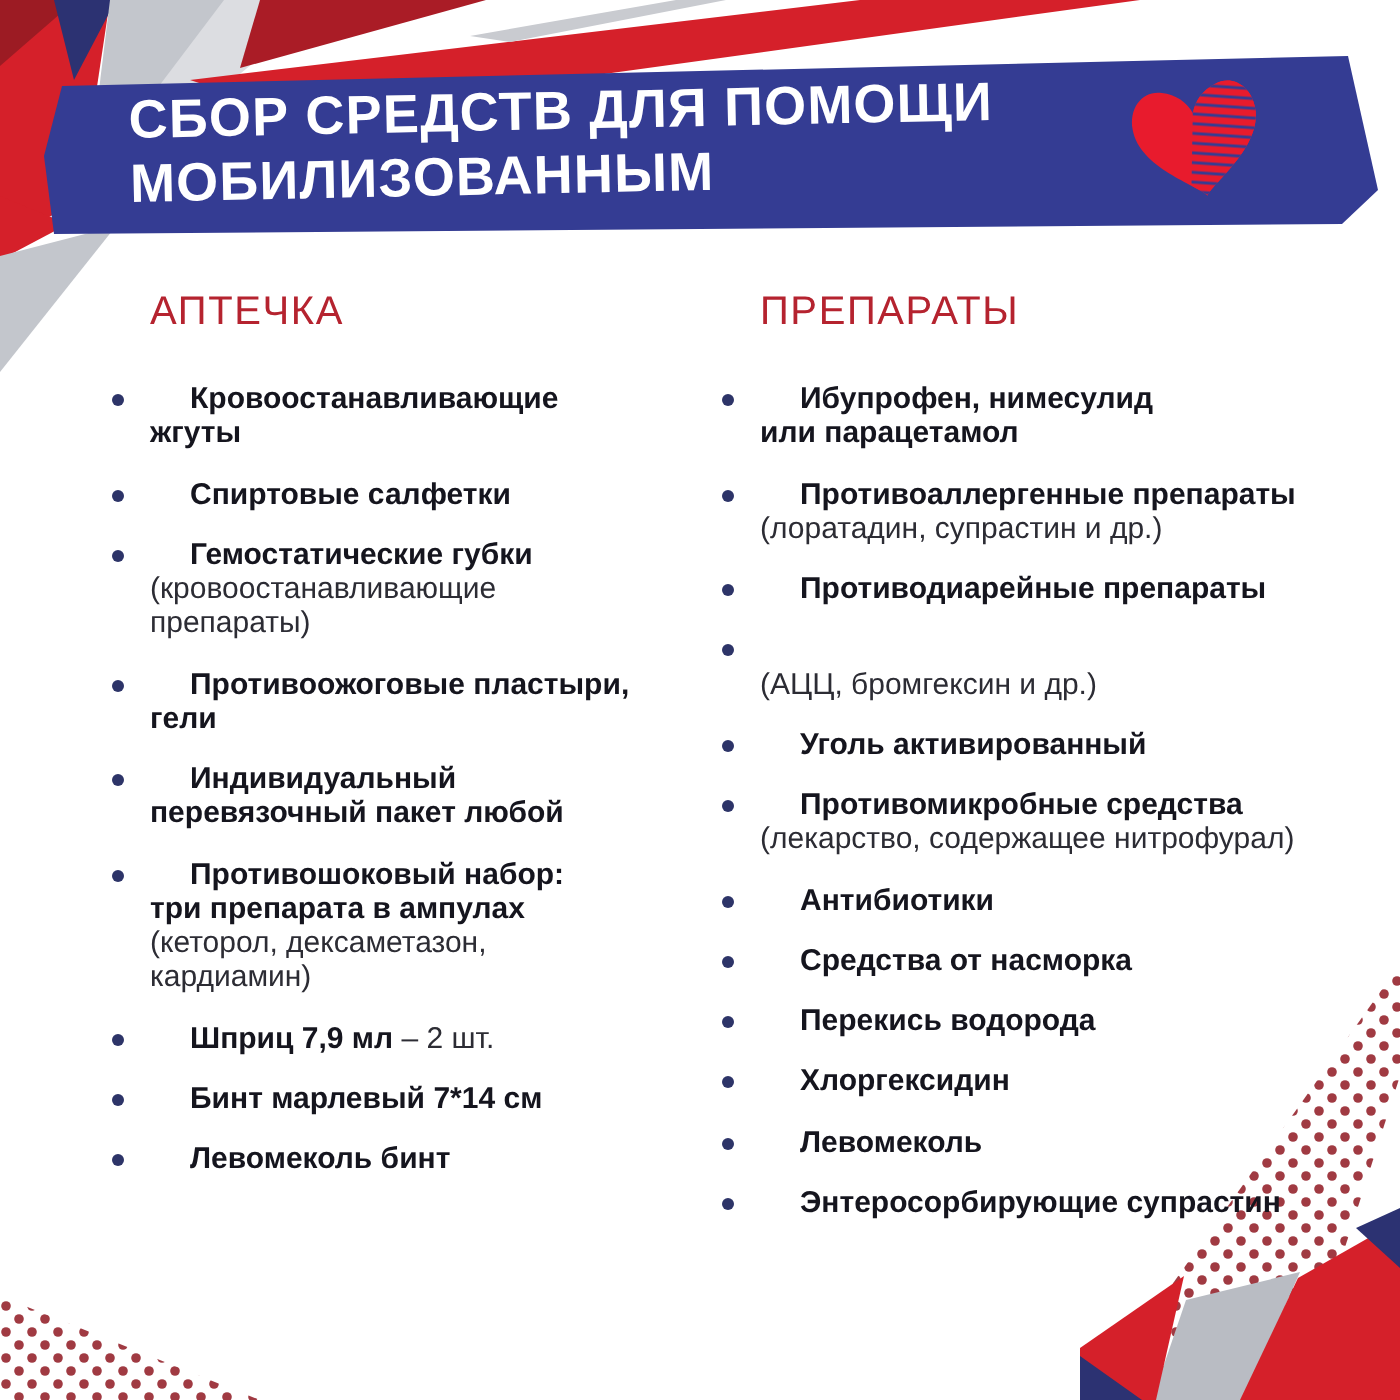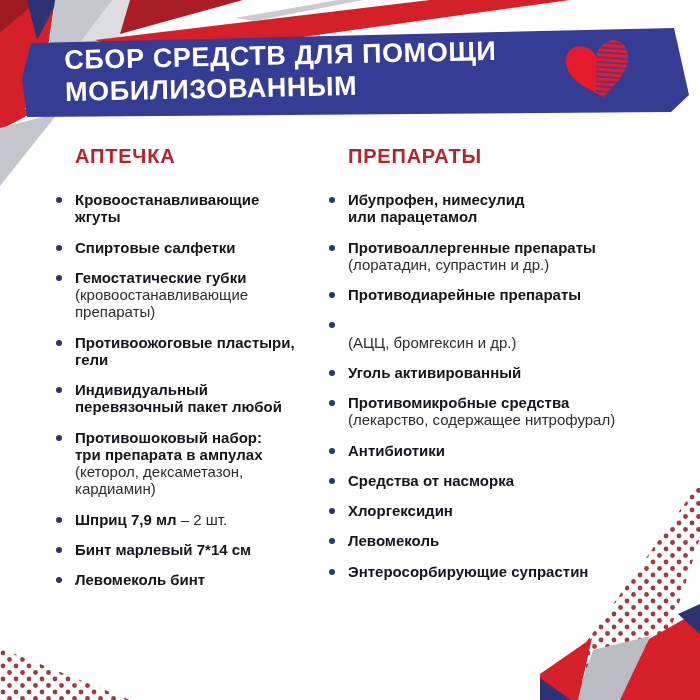--- a/index.html
+++ b/index.html
@@ -21,35 +21,35 @@
     position:absolute; left:64px; top:44px; margin:0;
     font-size:27px; line-height:1.2; font-weight:700; color:#ffffff;
     letter-spacing:.6px; white-space:pre-line;
     transform:rotate(-1.2deg); transform-origin:left top;
   }
   .heart-wrap { position:absolute; left:560px; top:36px; width:78px; height:70px; }
 
   
   .col { position:absolute; top:145px; z-index:2; }
   .col-left  { left:75px;  width:256px; }
-  .col-right { left:348px; width:302px; }
+  .col-right { left:380px; width:302px; }
   .col h2 {
-    margin:0 0 23px 0; font-size:20px; font-weight:700;
+    margin:0 0 23px 0; font-size:20px; font-weight:400;
     color:#b5232f; letter-spacing:.8px;
   }
   .col ul { margin:0; padding:0; list-style:none; }
   .col li {
     position:relative; margin:0 0 13px 0;
     font-size:15px; line-height:1.15; color:#17171f;
   }
   .col li::before {
     content:""; position:absolute; left:-19px; top:6px;
     width:6px; height:6px; border-radius:50%; background:#2d3468;
   }
-  .seg-b { font-weight:700; white-space:pre-line; color:#15151e; }
+  .seg-b { font-weight:700; white-space:pre-line; color:#15151e;margin-left:20px; }
   .seg-r { font-weight:400; white-space:pre-line; color:#2c2c34; }
 </style>
 </head>
 <body>
 
 <div class="poster">
 
   <svg class="decor" viewBox="0 0 700 700" aria-hidden="true">
     <defs>
       <pattern id="dots" width="13" height="13" patternUnits="userSpaceOnUse">
@@ -135,19 +135,20 @@
         <li><span class="seg-b">Противоаллергенные препараты</span><span class="seg-r">
 (лоратадин, супрастин и др.)</span></li>
         <li><span class="seg-b">Противодиарейные препараты</span></li>
         <li><span class="seg-r">
 (АЦЦ, бромгексин и др.)</span></li>
         <li><span class="seg-b">Уголь активированный</span></li>
         <li><span class="seg-b">Противомикробные средства</span><span class="seg-r">
 (лекарство, содержащее нитрофурал)</span></li>
         <li><span class="seg-b">Антибиотики</span></li>
         <li><span class="seg-b">Средства от насморка</span></li>
+        <li><span class="seg-b">Перекись водорода</span></li>
         <li><span class="seg-b">Хлоргексидин</span></li>
         <li><span class="seg-b">Левомеколь</span></li>
         <li><span class="seg-b">Энтеросорбирующие супрастин</span></li>
       </ul>
   </section>
 
 </div>
 
 </body></html>

